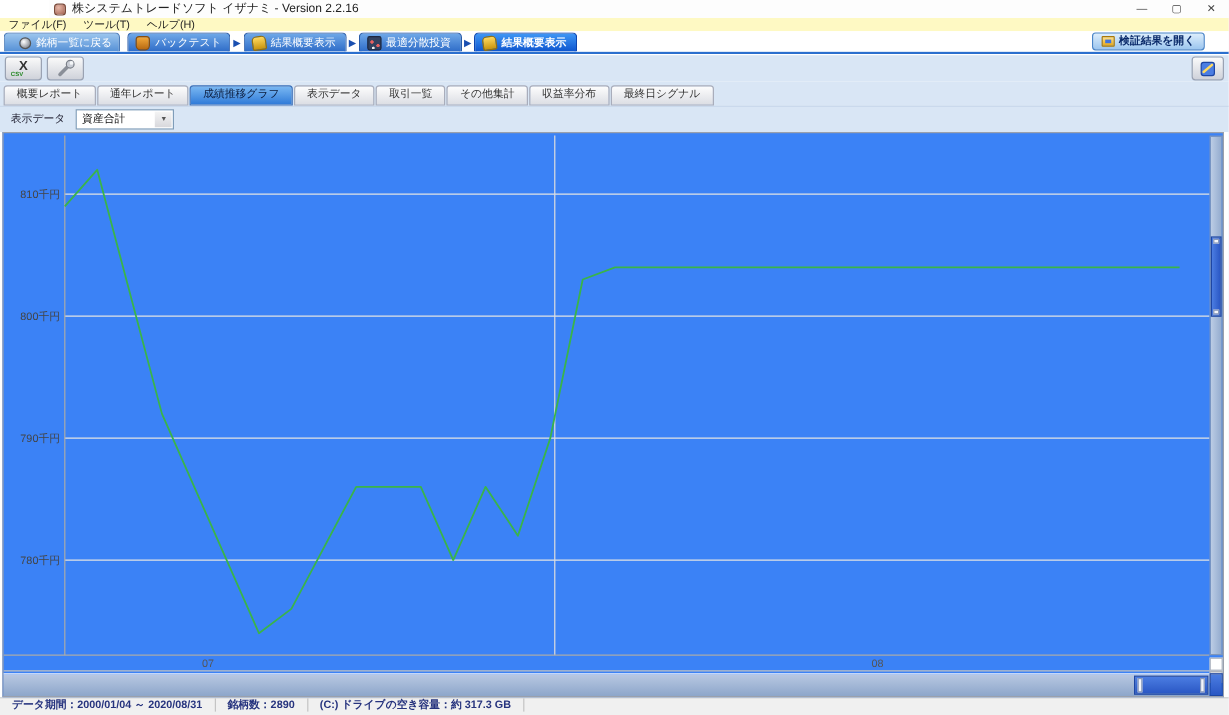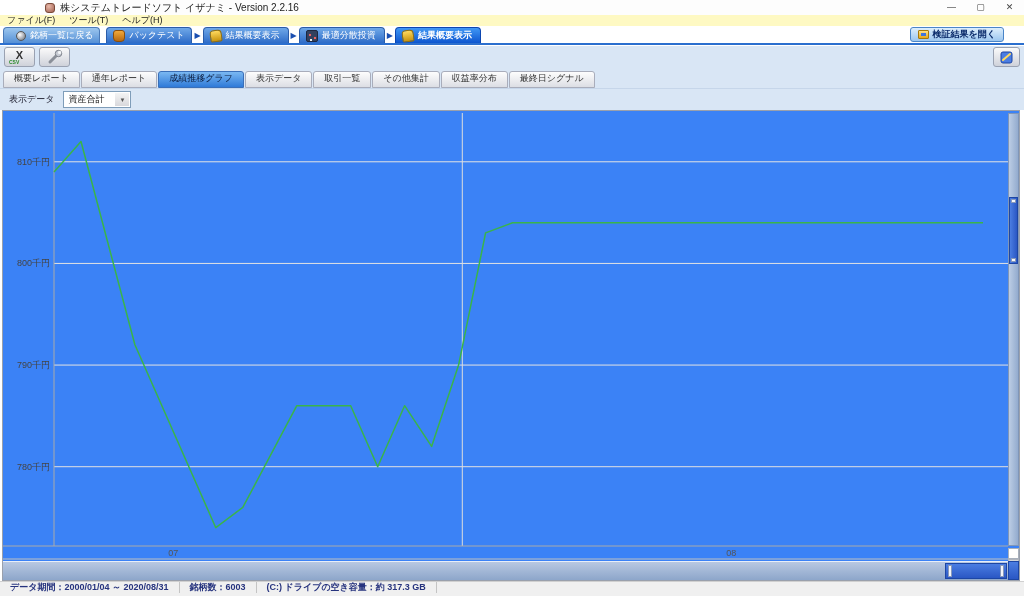--- a/index.html
+++ b/index.html
@@ -62,21 +62,21 @@
   
   .subtabs { height:20px; background:#d9e6f5; display:flex; align-items:flex-end; padding-left:3px; gap:1px; }
   .rtab { height:17px; padding:0 10px; font-size:9px; color:#333;
     background:linear-gradient(#fdfdfd,#dcdee4); border:1px solid #a9adbb; border-radius:3px 3px 0 0;
     display:flex; align-items:flex-start; }
   .rtab.sel { background:linear-gradient(#7ab8f2,#2f7ad8); color:#0a1a3a; border-color:#3a6fb8; }
 
   
   .datarow { height:22px; background:#d9e6f5; display:flex; align-items:center; padding-left:9px; gap:9px;
     font-size:9px; color:#223; border-top:1px solid #c6d6ea; }
-  .combo { width:68px; height:17px; background:#fff; border:1px solid #7f9db9; display:flex;
+  .combo { width:82px; height:17px; background:#fff; border:1px solid #7f9db9; display:flex;
     align-items:center; font-size:9px; padding-left:4px; position:relative; color:#111; }
   .combo-btn { position:absolute; right:1px; top:1px; bottom:1px; width:14px;
     background:linear-gradient(#f4f4f4,#d8d8dc); display:flex; align-items:center; justify-content:center;
     color:#555; font-size:6px; }
 
   
   .chart-panel { position:relative; margin:0 2px; width:1018px; height:471px;
     border:1px solid #9aa0ac; background:#3b82f6; }
   .vslider { position:absolute; left:1005px; top:2px; width:11px; height:433px;
     background:linear-gradient(90deg,#bccde5,#93abce); border:1px solid #8096b8; }
@@ -234,15 +234,15 @@
     <div class="hthumb">
       <div class="hgrip" style="left:2px"></div>
       <div class="hgrip" style="right:2px"></div>
     </div>
   </div>
   <div class="hcap"></div>
 </div>
 
 <div class="statusbar">
   <span class="seg">データ期間：2000/01/04 ～ 2020/08/31</span>
-  <span class="seg">銘柄数：6003</span>
+  <span class="seg">銘柄数：2890</span>
   <span class="seg">(C:) ドライブの空き容量：約 317.3 GB</span>
 </div>
 
 </body></html>

